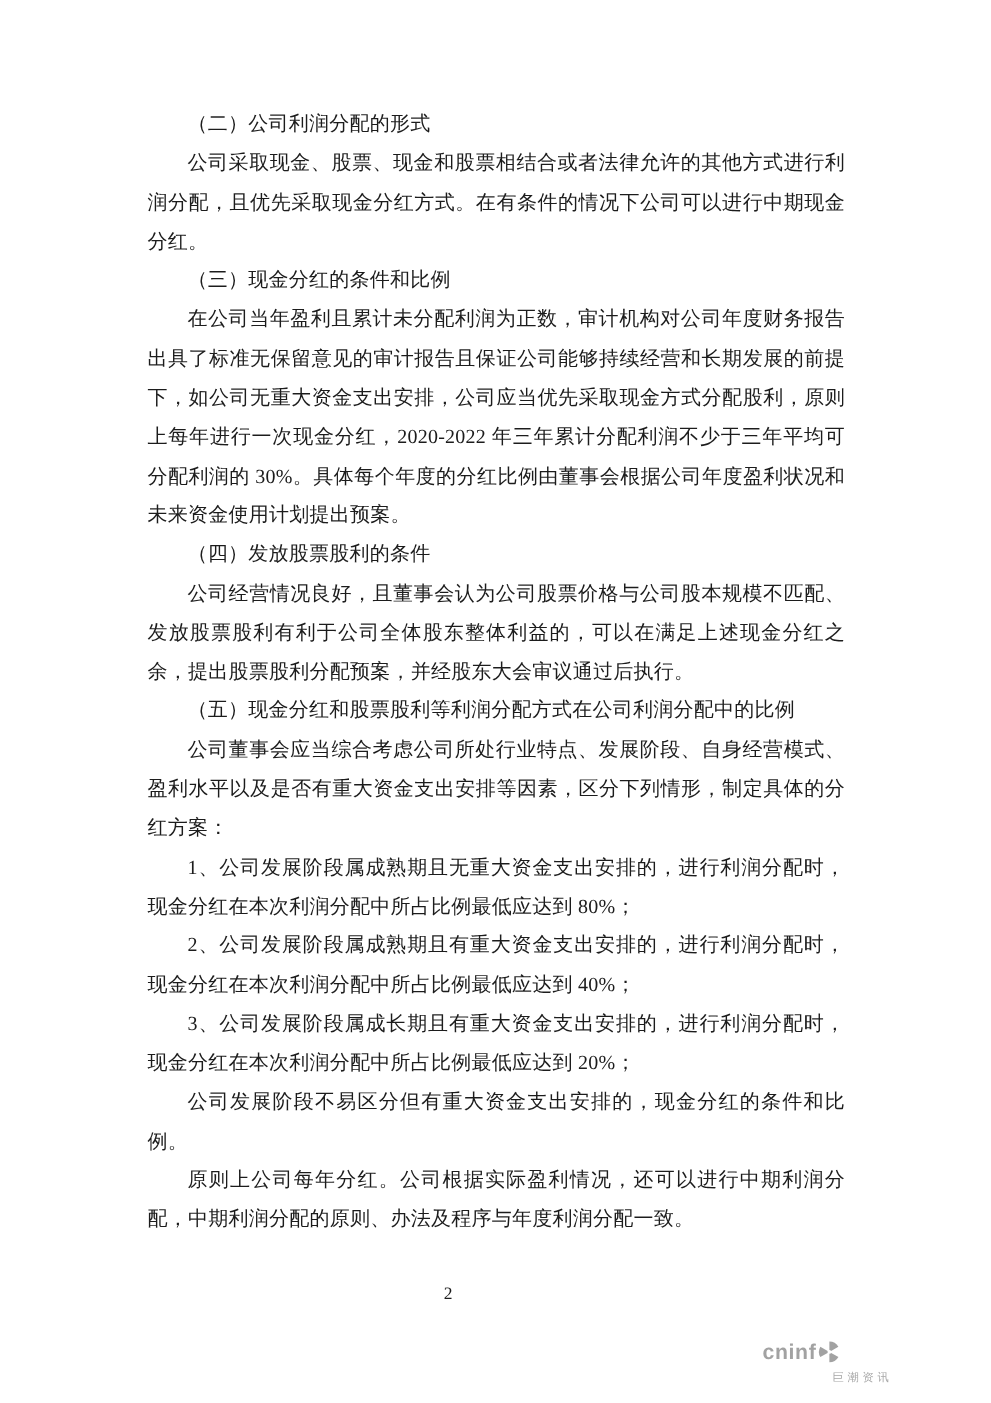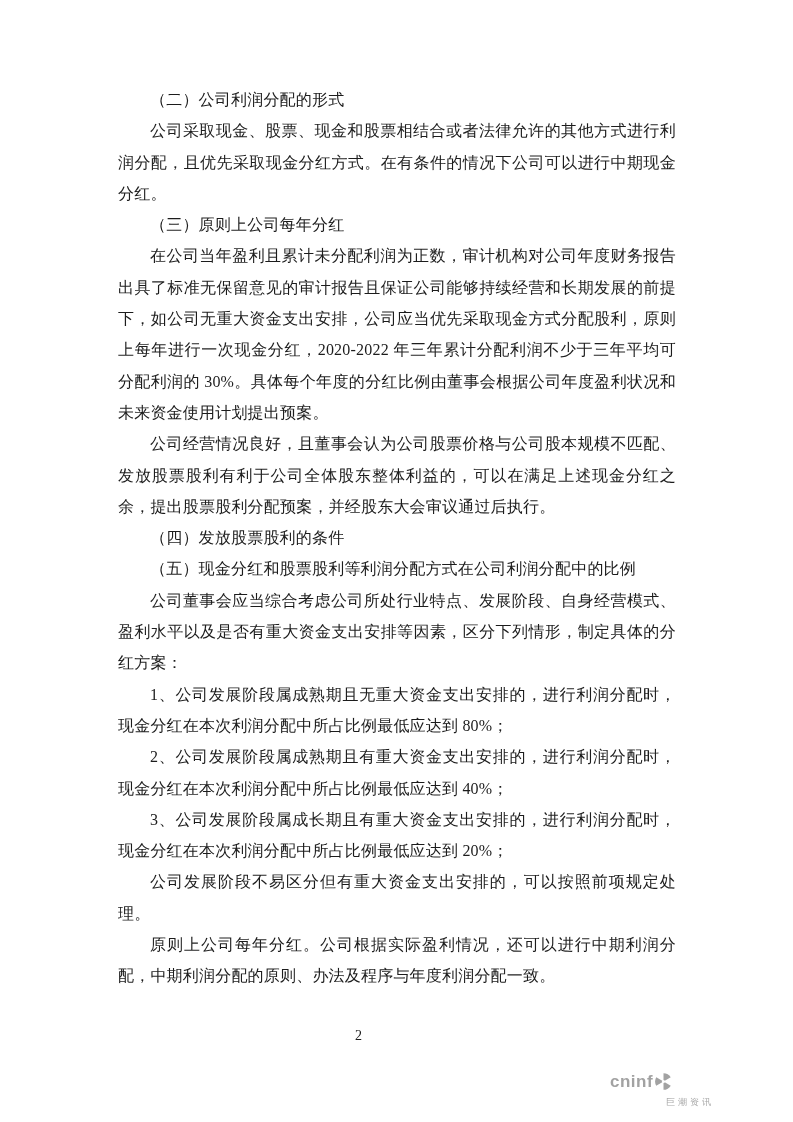--- a/index.html
+++ b/index.html
@@ -82,30 +82,30 @@
   }
 </style>
 </head>
 <body>
 
 <div class="page">
 
   <div class="content">
     <p>（二）公司利润分配的形式</p>
     <p>公司采取现金、股票、现金和股票相结合或者法律允许的其他方式进行利润分配，且优先采取现金分红方式。在有条件的情况下公司可以进行中期现金分红。</p>
-    <p>（三）原则上公司每年分红</p>
+    <p>（三）现金分红的条件和比例</p>
     <p>在公司当年盈利且累计未分配利润为正数，审计机构对公司年度财务报告出具了标准无保留意见的审计报告且保证公司能够持续经营和长期发展的前提下，如公司无重大资金支出安排，公司应当优先采取现金方式分配股利，原则上每年进行一次现金分红，2020-2022 年三年累计分配利润不少于三年平均可分配利润的 30%。具体每个年度的分红比例由董事会根据公司年度盈利状况和未来资金使用计划提出预案。</p>
+    <p>（四）发放股票股利的条件</p>
     <p>公司经营情况良好，且董事会认为公司股票价格与公司股本规模不匹配、发放股票股利有利于公司全体股东整体利益的，可以在满足上述现金分红之余，提出股票股利分配预案，并经股东大会审议通过后执行。</p>
-    <p>（四）发放股票股利的条件</p>
     <p>（五）现金分红和股票股利等利润分配方式在公司利润分配中的比例</p>
     <p>公司董事会应当综合考虑公司所处行业特点、发展阶段、自身经营模式、盈利水平以及是否有重大资金支出安排等因素，区分下列情形，制定具体的分红方案：</p>
     <p>1、公司发展阶段属成熟期且无重大资金支出安排的，进行利润分配时，现金分红在本次利润分配中所占比例最低应达到 80%；</p>
     <p>2、公司发展阶段属成熟期且有重大资金支出安排的，进行利润分配时，现金分红在本次利润分配中所占比例最低应达到 40%；</p>
     <p>3、公司发展阶段属成长期且有重大资金支出安排的，进行利润分配时，现金分红在本次利润分配中所占比例最低应达到 20%；</p>
-    <p>公司发展阶段不易区分但有重大资金支出安排的，可以按照前项规定处理。</p>
+    <p>公司发展阶段不易区分但有重大资金支出安排的，现金分红的条件和比例。</p>
     <p>原则上公司每年分红。公司根据实际盈利情况，还可以进行中期利润分配，中期利润分配的原则、办法及程序与年度利润分配一致。</p>
   </div>
 
   <div class="page-number">2</div>
 
   <div class="logo">
     <div class="logo-brand-row">
       <span class="logo-brand">cninf</span>
       <span class="swirl-icon">
         <svg width="19" height="19" viewBox="0 0 20 20">

